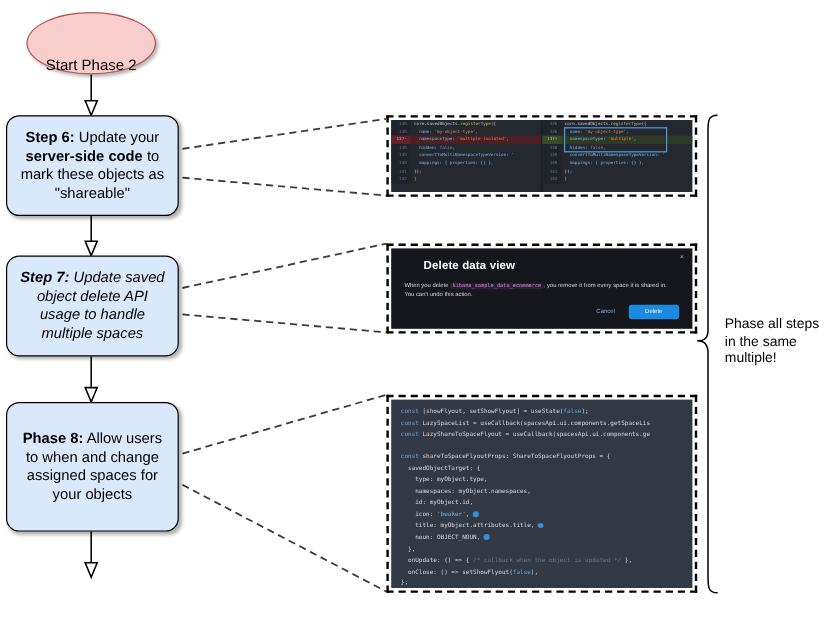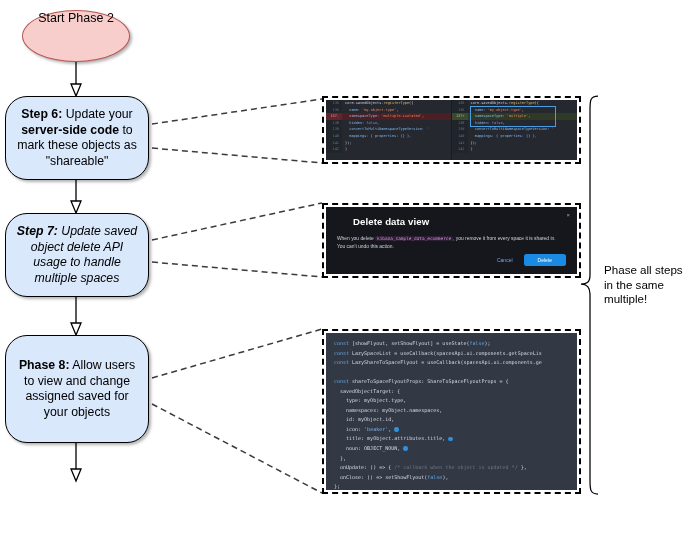--- a/index.html
+++ b/index.html
@@ -20,33 +20,33 @@
     width: 691px; height: 535px;
     pointer-events: none;
   }
 
   
   .ellipse {
     position: absolute;
     background: #f8cecc;
     border: 1.3px solid #b85450;
     border-radius: 50%;
-    display: flex; align-items: flex-start; justify-content: center;
+    display: flex; align-items: flex-end; justify-content: center;
     font-size: 12.5px;
     color: #000;
     box-shadow: 2px 2px 3px rgba(0,0,0,0.30);
     text-align: center;
   }
 
   
   .stepbox {
     position: absolute;
     background: #dae8fc;
     border: 1.3px solid #000000;
-    border-radius: 22px;
+    border-radius: 11px;
     display: flex; align-items: center; justify-content: center;
     padding: 4px 7px;
     font-size: 12.3px;
     line-height: 15.5px;
     color: #000;
     text-align: center;
     box-shadow: 2px 2px 3px rgba(0,0,0,0.30);
   }
   .stepbox b { font-weight: bold; }
 
@@ -203,21 +203,21 @@
   </div>
 
   <div class="stepbox" style="left:5px; top:213px; width:144px; height:84px;font-style:italic;">
     <span>
       <b>Step 7:</b><span> Update saved object delete API usage to handle multiple spaces</span>
     </span>
   </div>
 
   <div class="stepbox" style="left:5px; top:335px; width:144px; height:108px;">
     <span>
-      <b>Phase 8:</b><span> Allow users to view and change assigned saved for your objects</span>
+      <b>Phase 8:</b><span> Allow users to when and change assigned spaces for your objects</span>
     </span>
   </div>
 
 
   <div class="shotframe" style="left:322px; top:96px; width:259px; height:68px;">
     <div class="diff">
       <div class="diff-pane left" id="diff-left">
           <div class="drow"><span class="gut">136</span><span class="dcode"><span class="k-pl">core</span><span class="k-pl">.savedObjects.</span><span class="k-fn">registerType</span><span class="k-pl">({</span></span></div>
           <div class="drow"><span class="gut">136</span><span class="dcode"><span class="k-key">  name: </span><span class="k-str">'my-object-type'</span><span class="k-pl">,</span></span></div>
           <div class="drow row-del"><span class="gut">137-</span><span class="dcode"><span class="k-key">  namespaceType: </span><span class="k-str">'multiple-isolated'</span><span class="k-pl">,</span></span></div>

